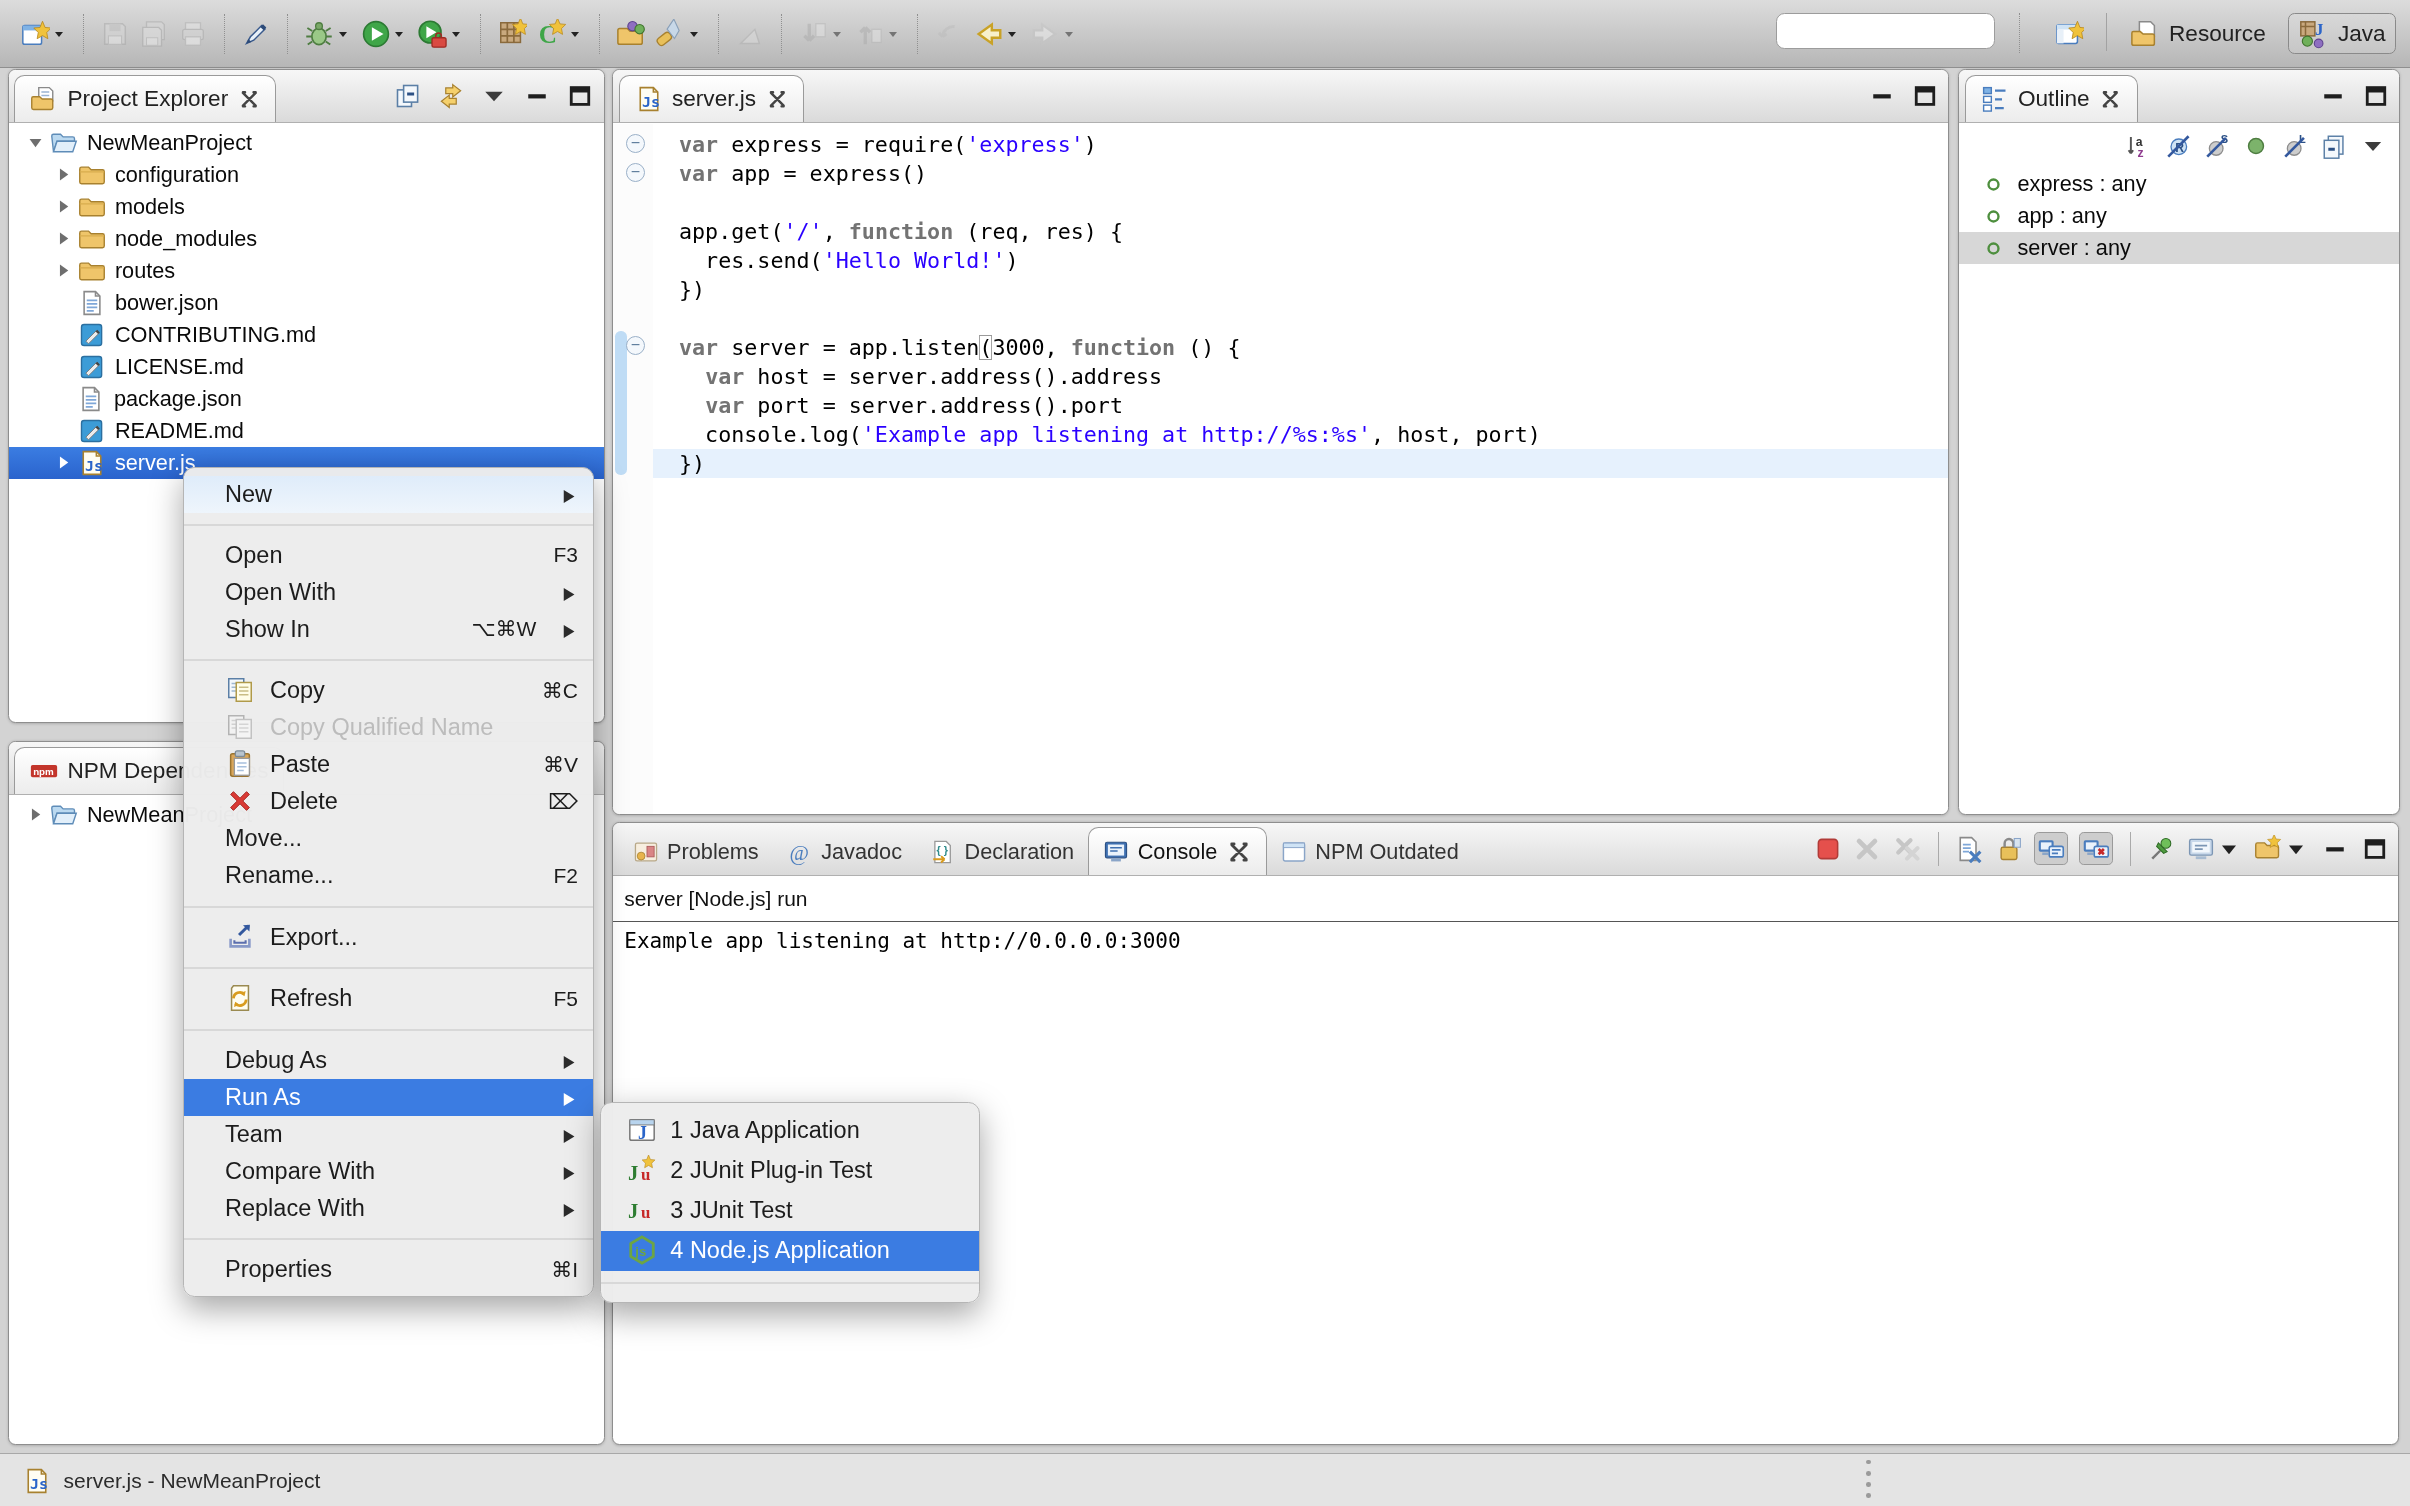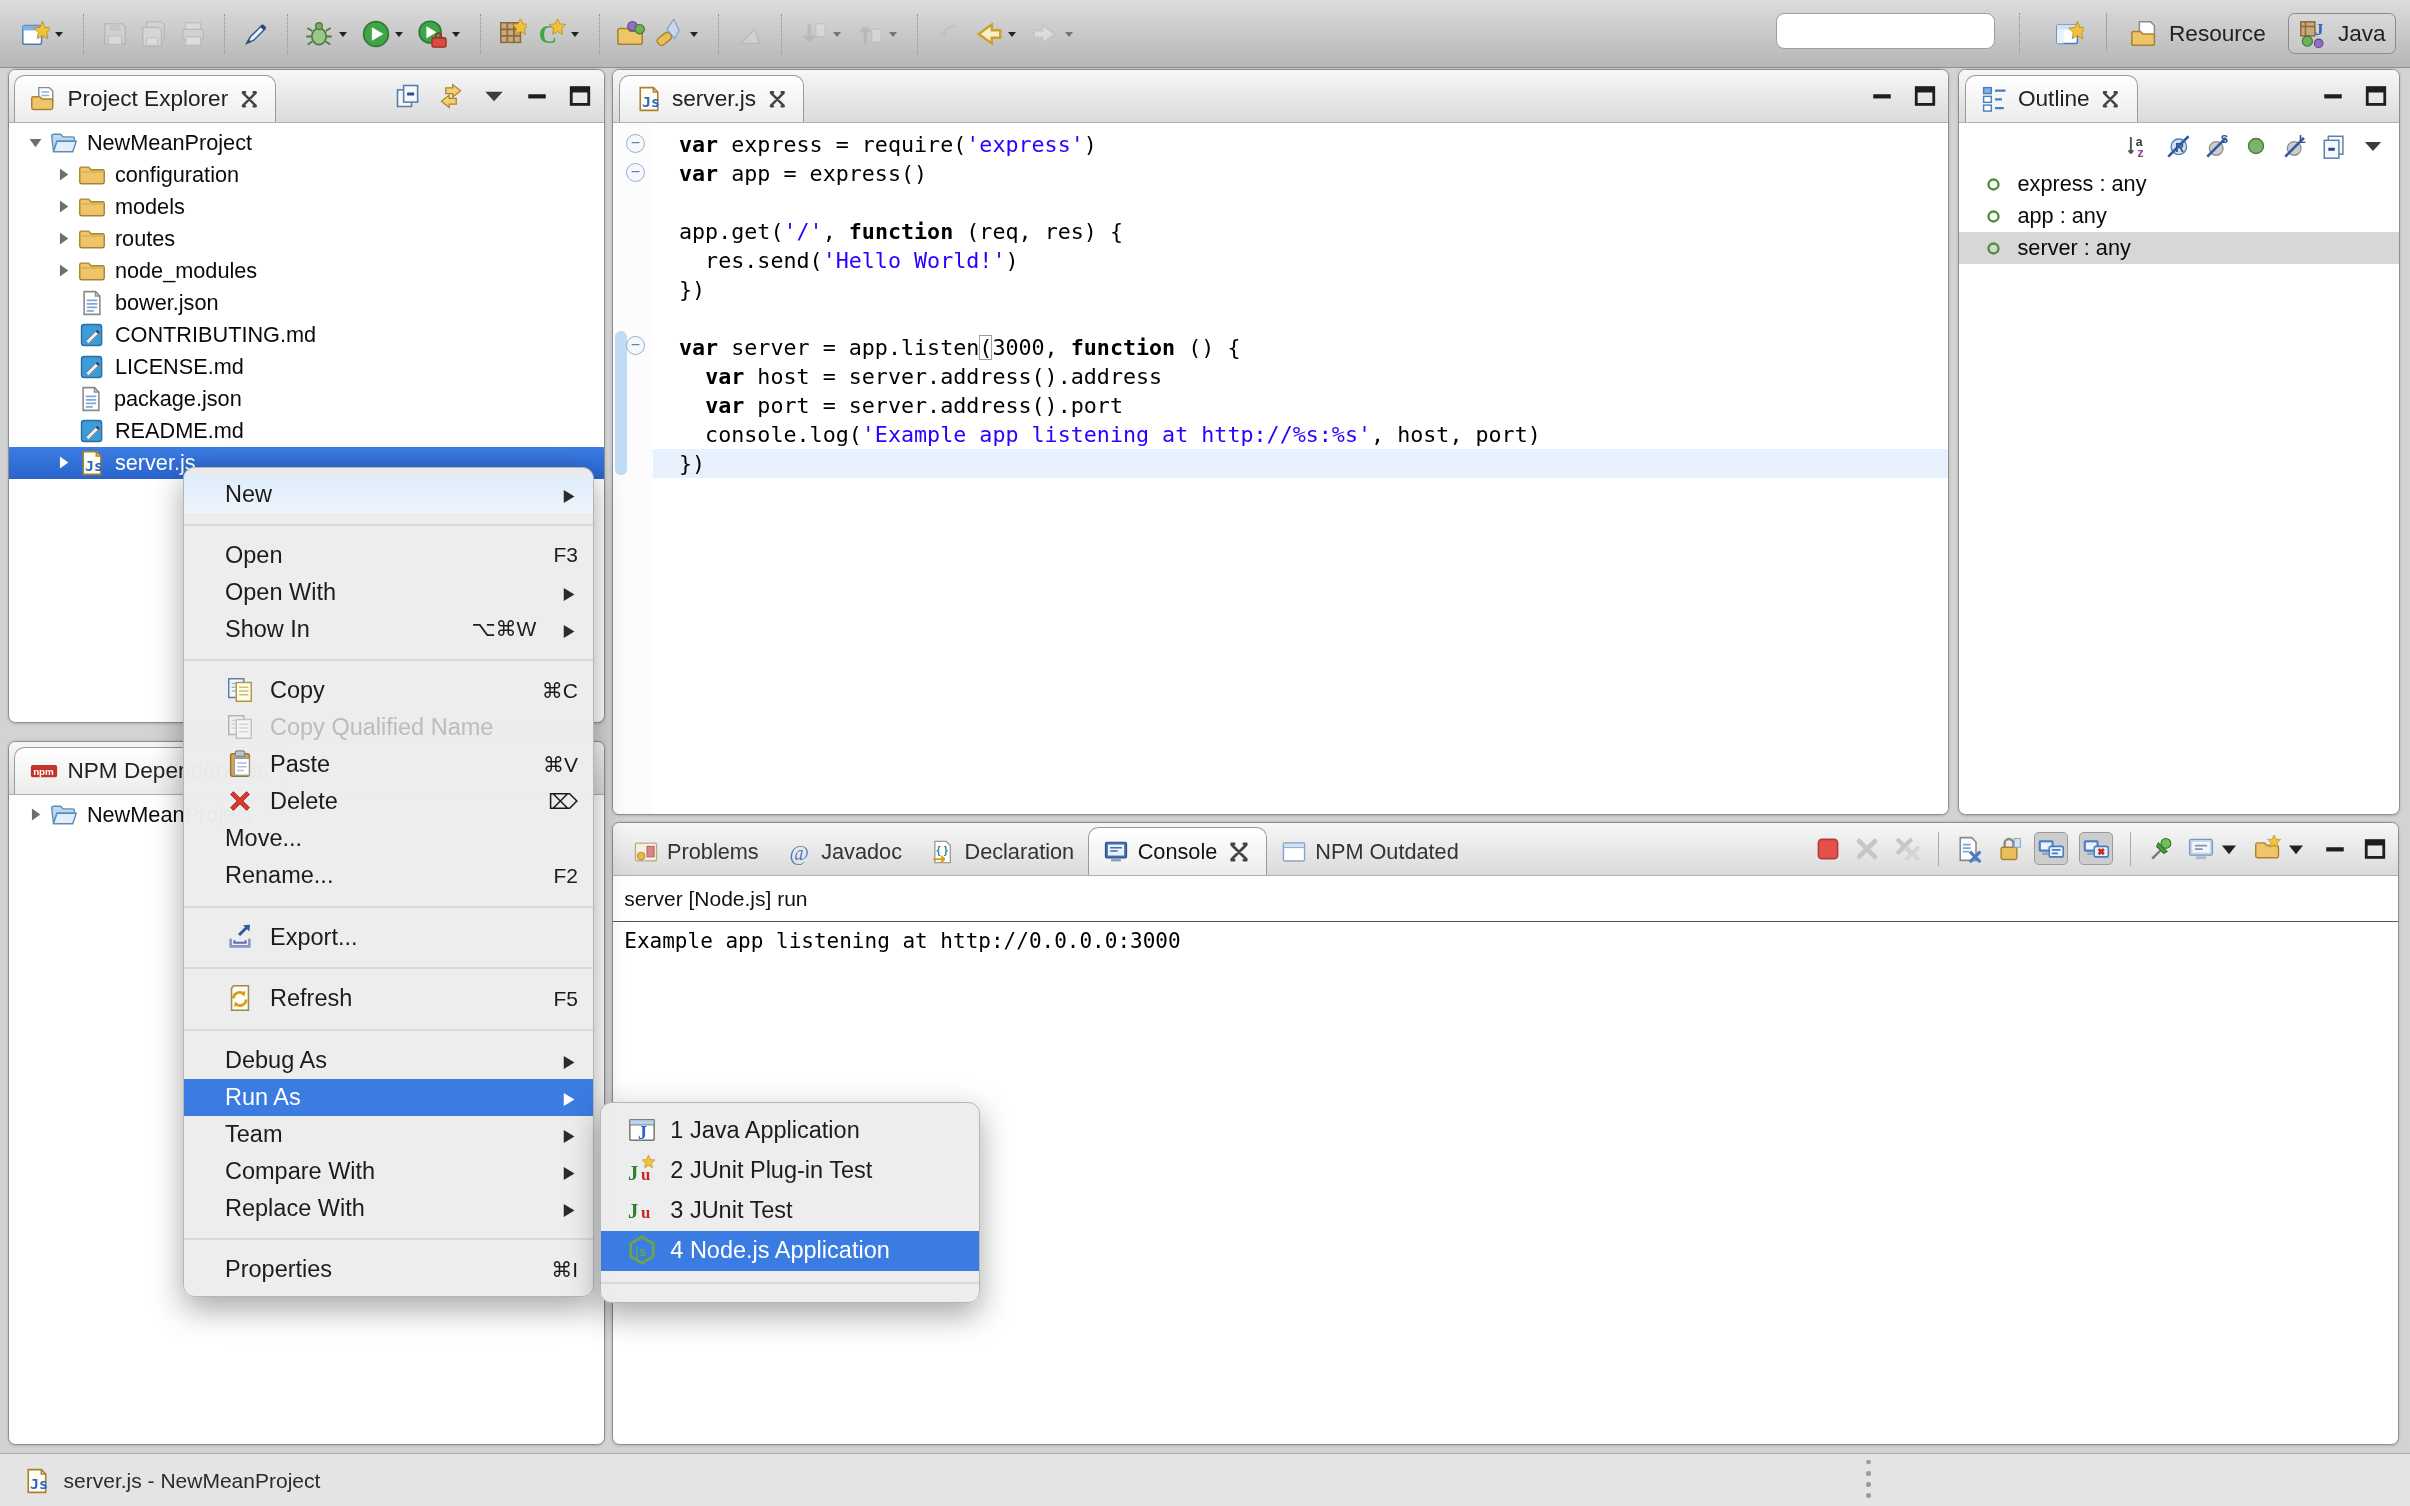--- a/index.html
+++ b/index.html
@@ -64,21 +64,21 @@
   #ruler{position:absolute;left:0;top:54px;bottom:0;width:40px;background:#fcfcfc;
     border-right:0.9px solid #e4e4e4;}
   #range-bar{position:absolute;left:1.9px;width:12.2px;background:#bfdcf5;border-radius:5.6px;}
   .fold{position:absolute;left:13px;width:19px;height:19px;border:0.9px solid #9ab0c8;
     border-radius:50%;background:#f4f8fc;color:#5a7a9a;font-size:16px;line-height:16px;
     text-align:center;box-sizing:border-box;}
   #code{position:absolute;left:40px;top:54px;right:0;bottom:0;padding:5.6px 0 0 26px;
     font-family:"DejaVu Sans Mono",monospace;font-size:21.7px;background:#fff;}
   .cl{height:29px;line-height:29px;white-space:pre;}
   .cl.cur{background:#e6f1fd;margin-left:-26px;padding-left:26px;}
-  .c-kw{color:#000000;font-weight:bold;}
+  .c-kw{color:#737373;font-weight:bold;}
   .c-str{color:#2A00FF;}
   .c-pl{color:#000;}
   .c-br{box-shadow:inset 0 0 0 0.9px #9a9a9a;}
 
   
   #ot-tools{height:45px;display:flex;align-items:center;justify-content:flex-end;
     gap:13px;padding-right:13px;background:#fff;}
   #ot-tools .ic{width:26px;height:26px;}
   .orow{display:flex;align-items:center;height:32px;font-size:21.7px;color:#0a0a0a;
     padding-left:24.5px;}
@@ -505,37 +505,37 @@
                 <path d="M5 3 L12 8 L5 13 Z" fill="#6e6e6e"></path>
               </svg>
             </span>
           </span>
           <span class="ic ficon">
             <svg viewBox="0 0 16 16" xmlns="http://www.w3.org/2000/svg">
               <path d="M1 4.5 Q1 3.5 2 3.5 H6 L7.5 5 H14 Q15 5 15 6 V12 Q15 13 14 13 H2 Q1 13 1 12 Z" fill="#EFC56A" stroke="#A8812F" stroke-width=".8"></path>
               <path d="M1 6.2 H15" stroke="#D8AC4E" stroke-width=".8"></path>
             </svg>
           </span>
-          <span>routes</span>
+          <span>node_modules</span>
         </div>
         <div class="trow" style="padding-left: 41px;">
           <span class="cellarrow">
             <span class="ic">
               <svg viewBox="0 0 16 16" xmlns="http://www.w3.org/2000/svg">
                 <path d="M5 3 L12 8 L5 13 Z" fill="#6e6e6e"></path>
               </svg>
             </span>
           </span>
           <span class="ic ficon">
             <svg viewBox="0 0 16 16" xmlns="http://www.w3.org/2000/svg">
               <path d="M1 4.5 Q1 3.5 2 3.5 H6 L7.5 5 H14 Q15 5 15 6 V12 Q15 13 14 13 H2 Q1 13 1 12 Z" fill="#EFC56A" stroke="#A8812F" stroke-width=".8"></path>
               <path d="M1 6.2 H15" stroke="#D8AC4E" stroke-width=".8"></path>
             </svg>
           </span>
-          <span>node_modules</span>
+          <span>routes</span>
         </div>
         <div class="trow" style="padding-left: 41px;">
           <span class="cellarrow"></span>
           <span class="ic ficon">
             <svg viewBox="0 0 16 16" xmlns="http://www.w3.org/2000/svg">
               <path d="M3.5 1.5 H10 L12.5 4 V14.5 H3.5 Z" fill="#fff" stroke="#8a8a8a" stroke-width=".9"></path>
               <path d="M10 1.5 V4 H12.5" fill="none" stroke="#8a8a8a" stroke-width=".9"></path>
               <path d="M5 6.5 H11 M5 8.5 H11 M5 10.5 H11 M5 12.5 H9" stroke="#7fa7d8" stroke-width=".9"></path>
             </svg>
           </span>

